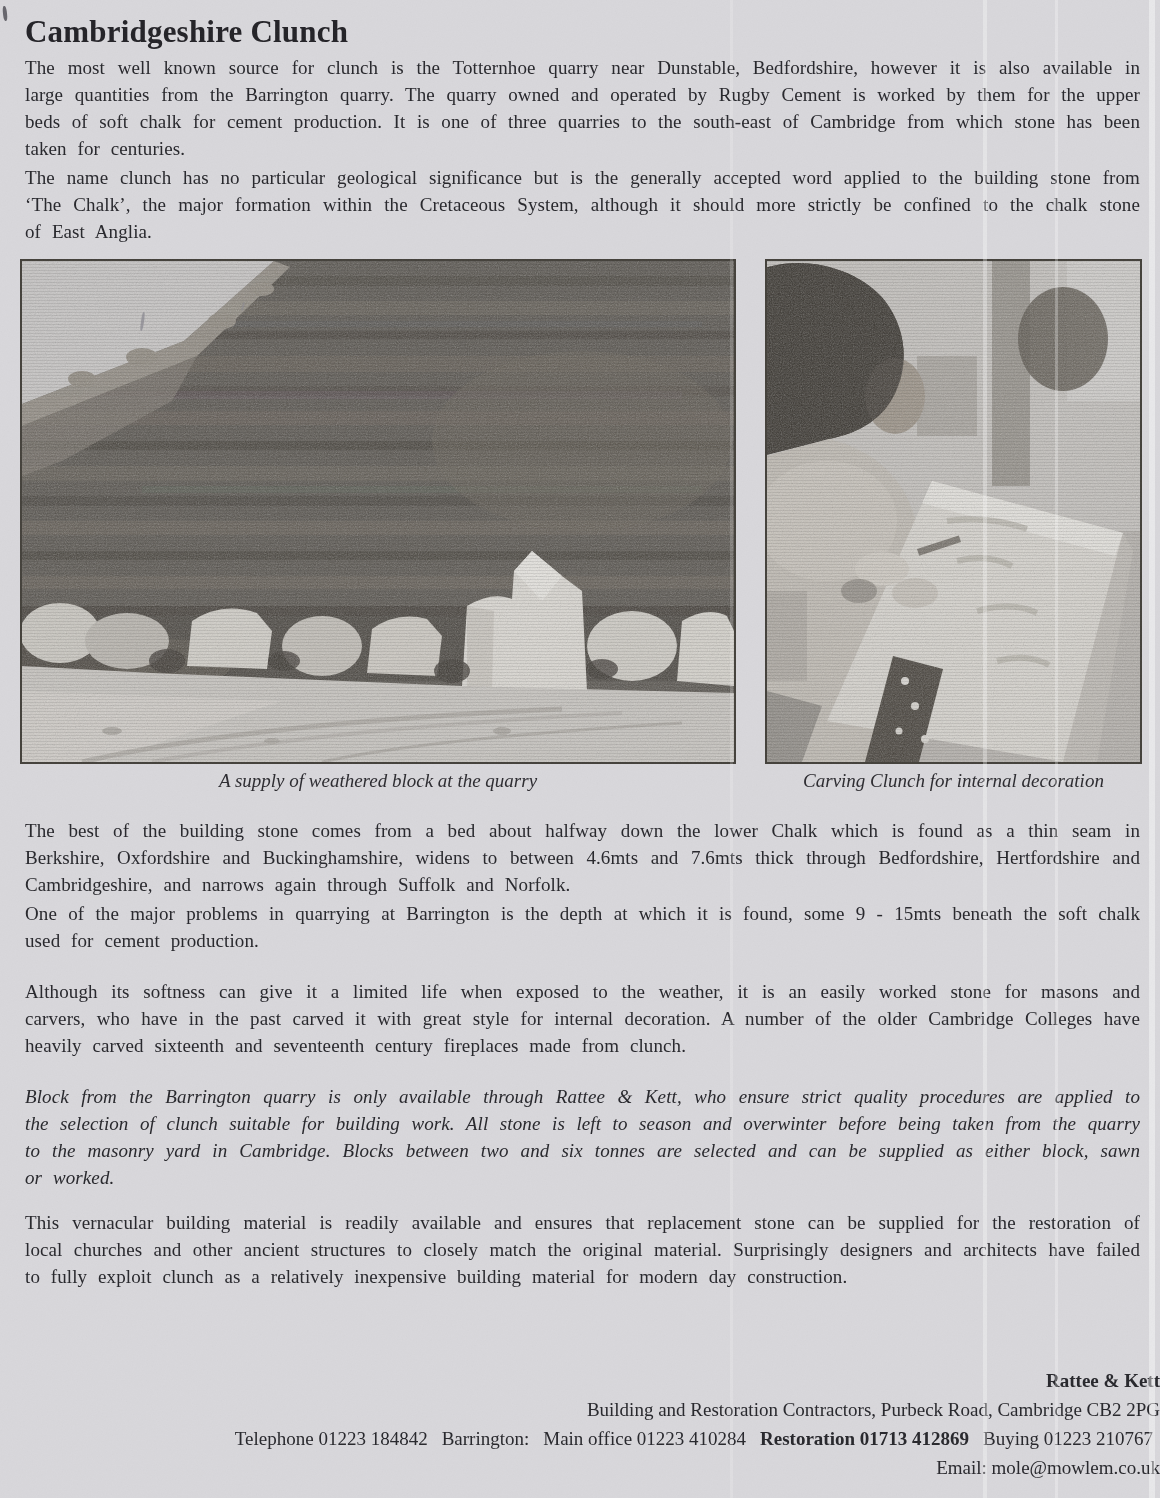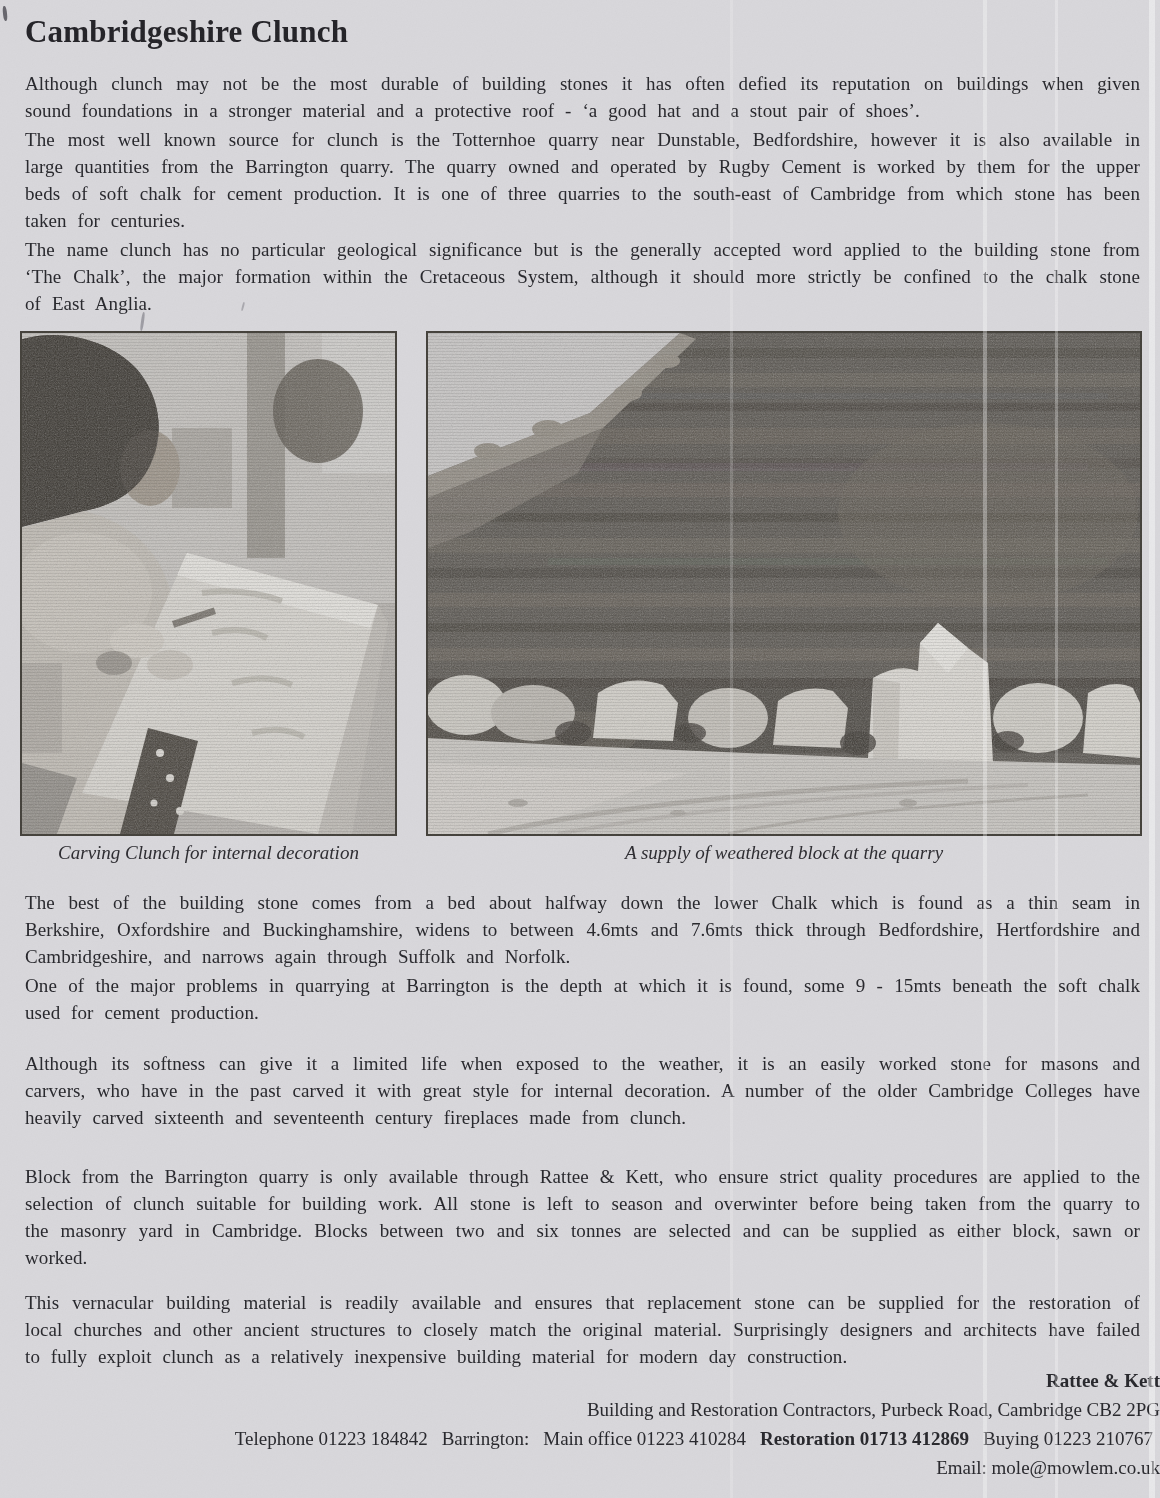--- a/index.html
+++ b/index.html
@@ -16,21 +16,21 @@
     margin:0; font-size:31px; line-height:40px; font-weight:bold;
     letter-spacing:0.2px; color:#222126;
   }
   p.para {
     font-size:19px; line-height:27px; margin:13px 0 0 0;
     text-align:justify; word-spacing:6px; letter-spacing:0.1px;
   }
   p.para.first { margin-top:18px; }
   p.para.after-fig { margin-top:24px; }
   p.para.mt14 { margin-top:2px; }
-  p.para.mt20 { margin-top:32px; }
+  p.para.mt20 { margin-top:24px;font-style:italic; }
   p.para.mt18 { margin-top:18px; }
   .figure-row {
     display:flex; gap:29px; margin:14px 0 0 -5px; align-items:flex-start;
   }
   figure { margin:0; }
   .photo {
     border:2px solid #43403a; background:#b0ada8; overflow:hidden;
   }
   .photo-left  { width:373px; height:501px; }
   .photo-right { width:712px; height:501px; }
@@ -88,61 +88,24 @@
     <pattern id="scanlines" width="6" height="3" patternUnits="userSpaceOnUse">
       <rect width="6" height="1" fill="#2a2a2a" opacity="0.10"></rect>
     </pattern>
   </defs>
 </svg>
 
 <div class="page">
 
   <h1 class="doc-title">Cambridgeshire Clunch</h1>
 
-  <p class="para first">Although clunch may not be the most durable of building stones it has often defied its reputation on buildings when given sound foundations in a stronger material and a protective roof - ‘a good hat and a stout pair of shoes’.</p>
   <p class="para mt14">The most well known source for clunch is the Totternhoe quarry near Dunstable, Bedfordshire, however it is also available in large quantities from the Barrington quarry. The quarry owned and operated by Rugby Cement is worked by them for the upper beds of soft chalk for cement production. It is one of three quarries to the south-east of Cambridge from which stone has been taken for centuries.</p>
   <p class="para mt14">The name clunch has no particular geological significance but is the generally accepted word applied to the building stone from ‘The Chalk’, the major formation within the Cretaceous System, although it should more strictly be confined to the chalk stone of East Anglia.</p>
 
   <div class="figure-row">
-    <figure>
-      <div class="photo photo-left">
-        <svg viewBox="0 0 373 501" preserveAspectRatio="none">
-          <rect width="373" height="501" fill="#b3afaa"></rect>
-          <rect x="0" y="0" width="373" height="270" fill="#c3c0bc"></rect>
-          <rect x="300" y="0" width="73" height="140" fill="#cfcdca"></rect>
-          <rect x="225" y="0" width="38" height="225" fill="#6f6a61" opacity="0.55"></rect>
-          <ellipse cx="296" cy="78" rx="45" ry="52" fill="#5a554c" opacity="0.85"></ellipse>
-          <rect x="150" y="95" width="60" height="80" fill="#8d887f" opacity="0.5"></rect>
-          <path d="M-5,8 C40,-8 95,10 118,40 C138,66 142,100 130,128 C118,158 92,172 62,178 L-5,195 Z" fill="#37332d"></path>
-          <ellipse cx="128" cy="135" rx="30" ry="38" fill="#9a9185"></ellipse>
-          <path d="M-5,8 C40,-8 95,10 118,40 C138,66 142,100 130,128 C118,158 92,172 62,178 L-5,195 Z" fill="#37332d" opacity="0.9"></path>
-          <path d="M0,195 L62,178 C110,190 140,220 150,265 C155,320 150,400 140,501 L0,501 Z" fill="#bfbab2"></path>
-          <ellipse cx="60" cy="260" rx="70" ry="60" fill="#c9c4bc" opacity="0.8"></ellipse>
-          <rect x="0" y="330" width="40" height="90" fill="#a5a19a" opacity="0.7"></rect>
-          <polygon points="165,220 356,272 296,501 60,460" fill="#d7d4ce"></polygon>
-          <polygon points="165,220 356,272 348,295 155,242" fill="#e5e3de"></polygon>
-          <polygon points="296,501 356,272 366,290 330,501" fill="#c2beb7" opacity="0.7"></polygon>
-          <path d="M190,300 q30,-8 55,5 M210,350 q35,-10 60,2 M180,260 q40,-6 80,8 M230,400 q30,-8 52,4" stroke="#b4b0a8" stroke-width="6" fill="none" opacity="0.8"></path>
-          <ellipse cx="115" cy="308" rx="27" ry="17" fill="#cfcac2"></ellipse>
-          <ellipse cx="148" cy="332" rx="23" ry="15" fill="#c6c1b9"></ellipse>
-          <rect x="150" y="288" width="44" height="7" fill="#76716a" transform="rotate(-18 150 288)"></rect>
-          <ellipse cx="92" cy="330" rx="18" ry="12" fill="#8a857d" opacity="0.8"></ellipse>
-          <polygon points="98,501 126,395 176,408 152,501" fill="#454039"></polygon>
-          <circle cx="138" cy="420" r="4" fill="#dcd9d4"></circle>
-          <circle cx="148" cy="445" r="4" fill="#d8d5cf"></circle>
-          <circle cx="132" cy="470" r="3.5" fill="#d5d2cc"></circle>
-          <circle cx="158" cy="478" r="4" fill="#d8d5cf"></circle>
-          <polygon points="0,430 55,445 35,501 0,501" fill="#8f8b85"></polygon>
-          <rect width="373" height="501" filter="url(#grainStrong)"></rect>
-          <rect width="373" height="501" fill="url(#scanlines)"></rect>
-        </svg>
-      </div>
-      <figcaption>Carving Clunch for internal decoration</figcaption>
-    </figure>
-
     <figure>
       <div class="photo photo-right">
         <svg viewBox="0 0 712 501" preserveAspectRatio="none">
           <rect width="712" height="501" fill="#57534d"></rect>
           <rect x="0" y="15" width="712" height="10" fill="#46423c" opacity="0.6"></rect>
           <rect x="0" y="40" width="712" height="14" fill="#6b655c" opacity="0.5"></rect>
           <rect x="0" y="70" width="712" height="8" fill="#3f3b36" opacity="0.6"></rect>
           <rect x="0" y="95" width="712" height="16" fill="#675f55" opacity="0.5"></rect>
           <rect x="0" y="125" width="712" height="10" fill="#4a463f" opacity="0.7"></rect>
           <rect x="0" y="150" width="712" height="14" fill="#6f6359" opacity="0.4"></rect>
@@ -188,20 +151,56 @@
           <path d="M300,501 Q400,478 660,462" stroke="#9d9993" stroke-width="3" fill="none" opacity="0.6"></path>
           <ellipse cx="90" cy="470" rx="10" ry="4" fill="#a9a59f"></ellipse>
           <ellipse cx="250" cy="480" rx="8" ry="3" fill="#a9a59f"></ellipse>
           <ellipse cx="480" cy="470" rx="9" ry="4" fill="#a9a59f"></ellipse>
           <rect width="712" height="501" filter="url(#grainStrong)"></rect>
           <rect width="712" height="501" fill="url(#scanlines)"></rect>
         </svg>
       </div>
       <figcaption>A supply of weathered block at the quarry</figcaption>
     </figure>
+
+    <figure>
+      <div class="photo photo-left">
+        <svg viewBox="0 0 373 501" preserveAspectRatio="none">
+          <rect width="373" height="501" fill="#b3afaa"></rect>
+          <rect x="0" y="0" width="373" height="270" fill="#c3c0bc"></rect>
+          <rect x="300" y="0" width="73" height="140" fill="#cfcdca"></rect>
+          <rect x="225" y="0" width="38" height="225" fill="#6f6a61" opacity="0.55"></rect>
+          <ellipse cx="296" cy="78" rx="45" ry="52" fill="#5a554c" opacity="0.85"></ellipse>
+          <rect x="150" y="95" width="60" height="80" fill="#8d887f" opacity="0.5"></rect>
+          <path d="M-5,8 C40,-8 95,10 118,40 C138,66 142,100 130,128 C118,158 92,172 62,178 L-5,195 Z" fill="#37332d"></path>
+          <ellipse cx="128" cy="135" rx="30" ry="38" fill="#9a9185"></ellipse>
+          <path d="M-5,8 C40,-8 95,10 118,40 C138,66 142,100 130,128 C118,158 92,172 62,178 L-5,195 Z" fill="#37332d" opacity="0.9"></path>
+          <path d="M0,195 L62,178 C110,190 140,220 150,265 C155,320 150,400 140,501 L0,501 Z" fill="#bfbab2"></path>
+          <ellipse cx="60" cy="260" rx="70" ry="60" fill="#c9c4bc" opacity="0.8"></ellipse>
+          <rect x="0" y="330" width="40" height="90" fill="#a5a19a" opacity="0.7"></rect>
+          <polygon points="165,220 356,272 296,501 60,460" fill="#d7d4ce"></polygon>
+          <polygon points="165,220 356,272 348,295 155,242" fill="#e5e3de"></polygon>
+          <polygon points="296,501 356,272 366,290 330,501" fill="#c2beb7" opacity="0.7"></polygon>
+          <path d="M190,300 q30,-8 55,5 M210,350 q35,-10 60,2 M180,260 q40,-6 80,8 M230,400 q30,-8 52,4" stroke="#b4b0a8" stroke-width="6" fill="none" opacity="0.8"></path>
+          <ellipse cx="115" cy="308" rx="27" ry="17" fill="#cfcac2"></ellipse>
+          <ellipse cx="148" cy="332" rx="23" ry="15" fill="#c6c1b9"></ellipse>
+          <rect x="150" y="288" width="44" height="7" fill="#76716a" transform="rotate(-18 150 288)"></rect>
+          <ellipse cx="92" cy="330" rx="18" ry="12" fill="#8a857d" opacity="0.8"></ellipse>
+          <polygon points="98,501 126,395 176,408 152,501" fill="#454039"></polygon>
+          <circle cx="138" cy="420" r="4" fill="#dcd9d4"></circle>
+          <circle cx="148" cy="445" r="4" fill="#d8d5cf"></circle>
+          <circle cx="132" cy="470" r="3.5" fill="#d5d2cc"></circle>
+          <circle cx="158" cy="478" r="4" fill="#d8d5cf"></circle>
+          <polygon points="0,430 55,445 35,501 0,501" fill="#8f8b85"></polygon>
+          <rect width="373" height="501" filter="url(#grainStrong)"></rect>
+          <rect width="373" height="501" fill="url(#scanlines)"></rect>
+        </svg>
+      </div>
+      <figcaption>Carving Clunch for internal decoration</figcaption>
+    </figure>
   </div>
 
   <p class="para after-fig">The best of the building stone comes from a bed about halfway down the lower Chalk which is found as a thin seam in Berkshire, Oxfordshire and Buckinghamshire, widens to between 4.6mts and 7.6mts thick through Bedfordshire, Hertfordshire and Cambridgeshire, and narrows again through Suffolk and Norfolk.</p>
   <p class="para mt14">One of the major problems in quarrying at Barrington is the depth at which it is found, some 9 - 15mts beneath the soft chalk used for cement production.</p>
   <p class="para after-fig">Although its softness can give it a limited life when exposed to the weather, it is an easily worked stone for masons and carvers, who have in the past carved it with great style for internal decoration. A number of the older Cambridge Colleges have heavily carved sixteenth and seventeenth century fireplaces made from clunch.</p>
   <p class="para mt20">Block from the Barrington quarry is only available through Rattee &amp; Kett, who ensure strict quality procedures are applied to the selection of clunch suitable for building work. All stone is left to season and overwinter before being taken from the quarry to the masonry yard in Cambridge. Blocks between two and six tonnes are selected and can be supplied as either block, sawn or worked.</p>
   <p class="para mt18">This vernacular building material is readily available and ensures that replacement stone can be supplied for the restoration of local churches and other ancient structures to closely match the original material. Surprisingly designers and architects have failed to fully exploit clunch as a relatively inexpensive building material for modern day construction.</p>
 
 </div>
 

